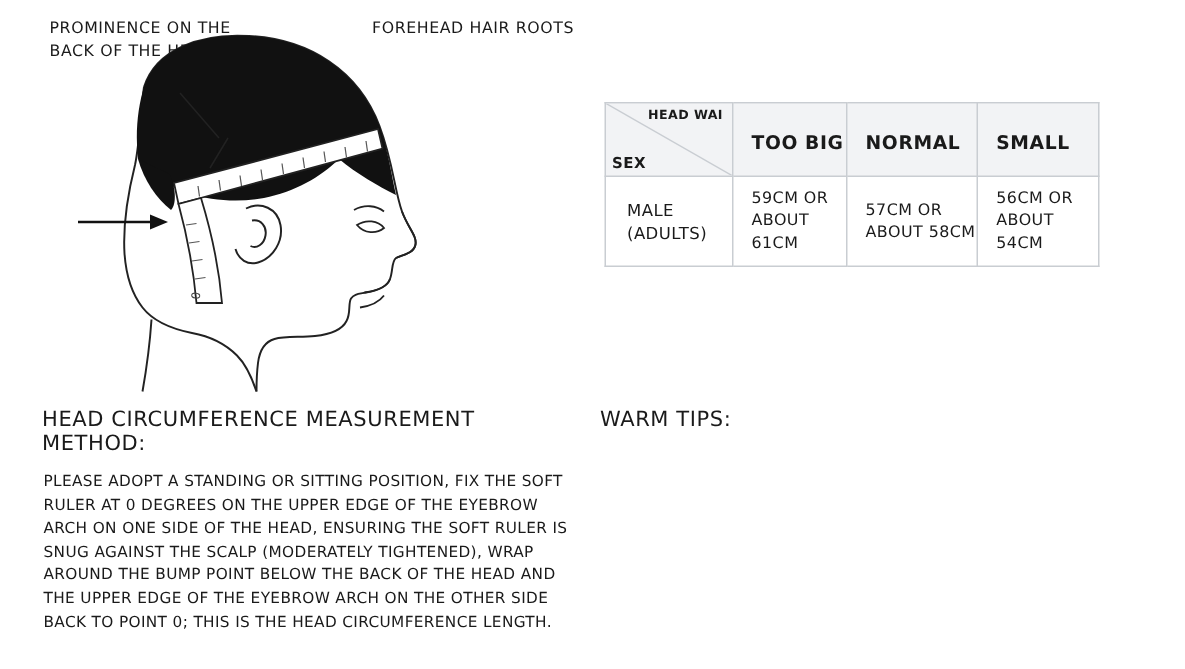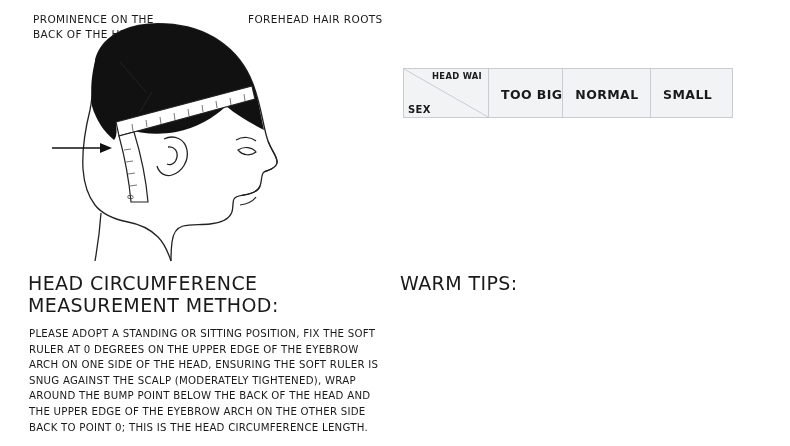--- a/index.html
+++ b/index.html
@@ -20,21 +20,21 @@
   }
 
   
   .label-cap {
     font-size: 10.5px;
     letter-spacing: 0.4px;
     line-height: 15px;
     text-transform: uppercase;
   }
   .heading {
-    font-size: 19px;
+    font-size: 14px;
     letter-spacing: 0.4px;
     text-transform: uppercase;
     font-weight: 400;
   }
   .body-cap {
     font-size: 10.2px;
     letter-spacing: 0.25px;
     line-height: 15.6px;
     text-transform: uppercase;
   }
@@ -272,20 +272,34 @@
         </th>
         <th style="width:96px">
           <span class="th-text">NORMAL</span>
         </th>
         <th style="width:96px">
           <span class="th-text">SMALL</span>
         </th>
       </tr>
     </thead>
     <tbody>
+      <tr>
+        <td>
+          <div class="rowlabel">MALE (ADULTS)</div>
+        </td>
+        <td>
+          <div class="valcell">59CM OR ABOUT 61CM</div>
+        </td>
+        <td>
+          <div class="valcell">57CM OR ABOUT 58CM</div>
+        </td>
+        <td>
+          <div class="valcell">56CM OR ABOUT 54CM</div>
+        </td>
+      </tr>
     </tbody>
   </table>
 
   <div class="tips">
     <h2 class="heading">WARM TIPS:</h2>
   </div>
 
 </div>
 
 </body></html>

